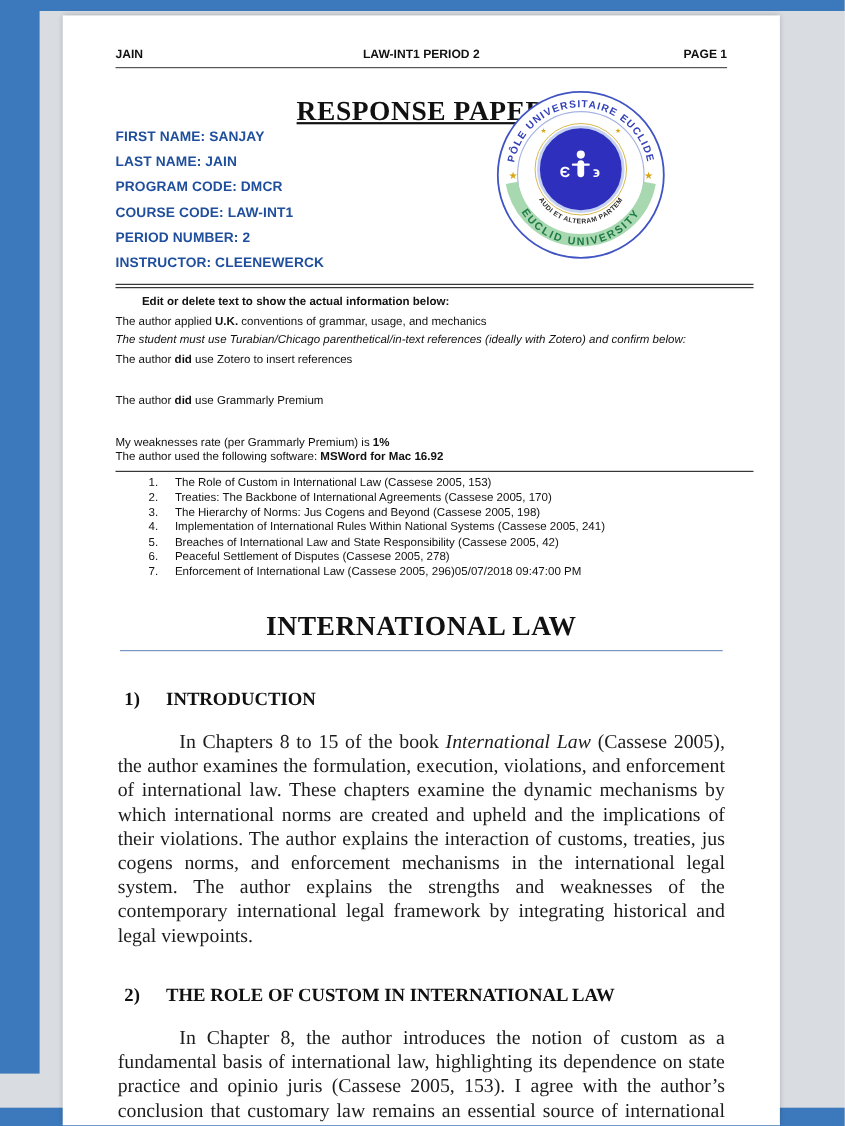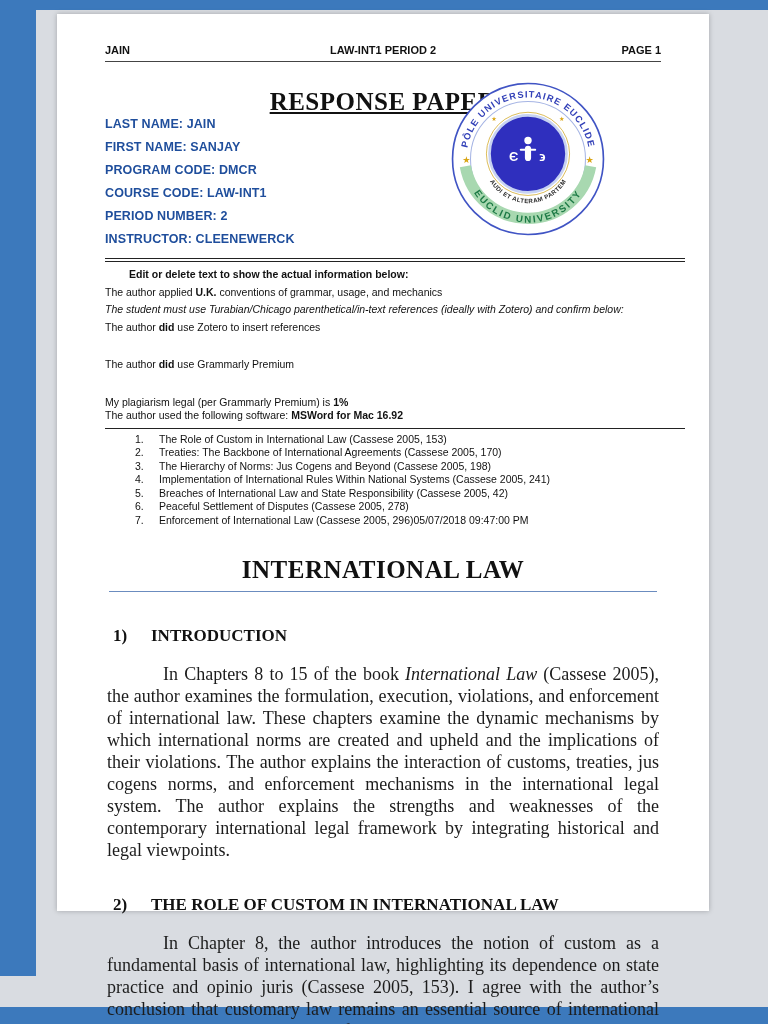--- a/index.html
+++ b/index.html
@@ -4,21 +4,21 @@
 <style>
   * { margin:0; padding:0; box-sizing:border-box; }
   html,body { width:768px; height:1024px; }
   body { font-family:"Liberation Sans", sans-serif; background:#d9dce1; position:relative; overflow:hidden; }
 
   .bar-top    { position:absolute; left:0; top:0; width:768px; height:10px; background:#3c79bc; }
   .bar-left   { position:absolute; left:0; top:0; width:36px; height:976px; background:#3c79bc; }
   .bar-bottom { position:absolute; left:0; top:1007px; width:768px; height:17px; background:#3c79bc; }
 
   .page {
-    position:absolute; left:57px; top:14px; width:652px; height:897px;
+    position:absolute; left:57px; top:14px; width:652px; height:1009px;
     background:#ffffff; box-shadow:0 0 5px rgba(0,0,0,.25);
     padding:30px 48px 0 48px;
   }
 
   .hdr {
     display:grid; grid-template-columns:1fr auto 1fr; align-items:end;
     font-size:11px; font-weight:bold; color:#111;
     padding-bottom:5px; border-bottom:1px solid #444;
   }
   .hdr .l { justify-self:start; }
@@ -72,22 +72,22 @@
 
   <div class="hdr">
     <span class="l">JAIN</span>
     <span class="c">LAW-INT1 PERIOD 2</span>
     <span class="r">PAGE 1</span>
   </div>
 
   <div class="info-row">
     <div>
       <div class="info-line title">RESPONSE PAPER</div>
+      <div class="info-line">FIRST NAME: SANJAY</div>
       <div class="info-line">LAST NAME: JAIN</div>
-      <div class="info-line">FIRST NAME: SANJAY</div>
       <div class="info-line">PROGRAM CODE: DMCR</div>
       <div class="info-line">COURSE CODE: LAW-INT1</div>
       <div class="info-line">PERIOD NUMBER: 2</div>
       <div class="info-line">INSTRUCTOR: CLEENEWERCK</div>
     </div>
 
     <svg class="seal" viewBox="0 0 150 150">
       <defs>
         <path id="arcTop" d="M 15 75 A 60 60 0 0 1 135 75"></path>
         <path id="arcBottom" d="M 13 75 A 62 62 0 0 0 137 75"></path>
@@ -120,21 +120,21 @@
   </div>
 
   <div class="double-rule"></div>
 
   <div class="meta">
     <p class="bold">Edit or delete text to show the actual information below:</p>
     <p><span>The author applied </span><b>U.K.</b><span> conventions of grammar, usage, and mechanics</span></p>
     <p class="italic">The student must use Turabian/Chicago parenthetical/in-text references (ideally with Zotero) and confirm below:</p>
     <p><span>The author </span><b>did</b><span> use Zotero to insert references</span></p>
     <p class="gap"><span>The author </span><b>did</b><span> use Grammarly Premium</span></p>
-    <p class="gap tight"><span>My plagiarism legal (per Grammarly Premium) is </span><b>1%</b></p>
+    <p class="gap tight"><span>My weaknesses rate (per Grammarly Premium) is </span><b>1%</b></p>
     <p class="tight"><span>The author used the following software: </span><b>MSWord for Mac 16.92</b></p>
   </div>
 
   <div class="rule"></div>
 
   <div class="concepts">
     <div class="citem">
         <span class="cnum">1.</span>
         <span>The Role of Custom in International Law (Cassese 2005, 153)</span>
       </div>

